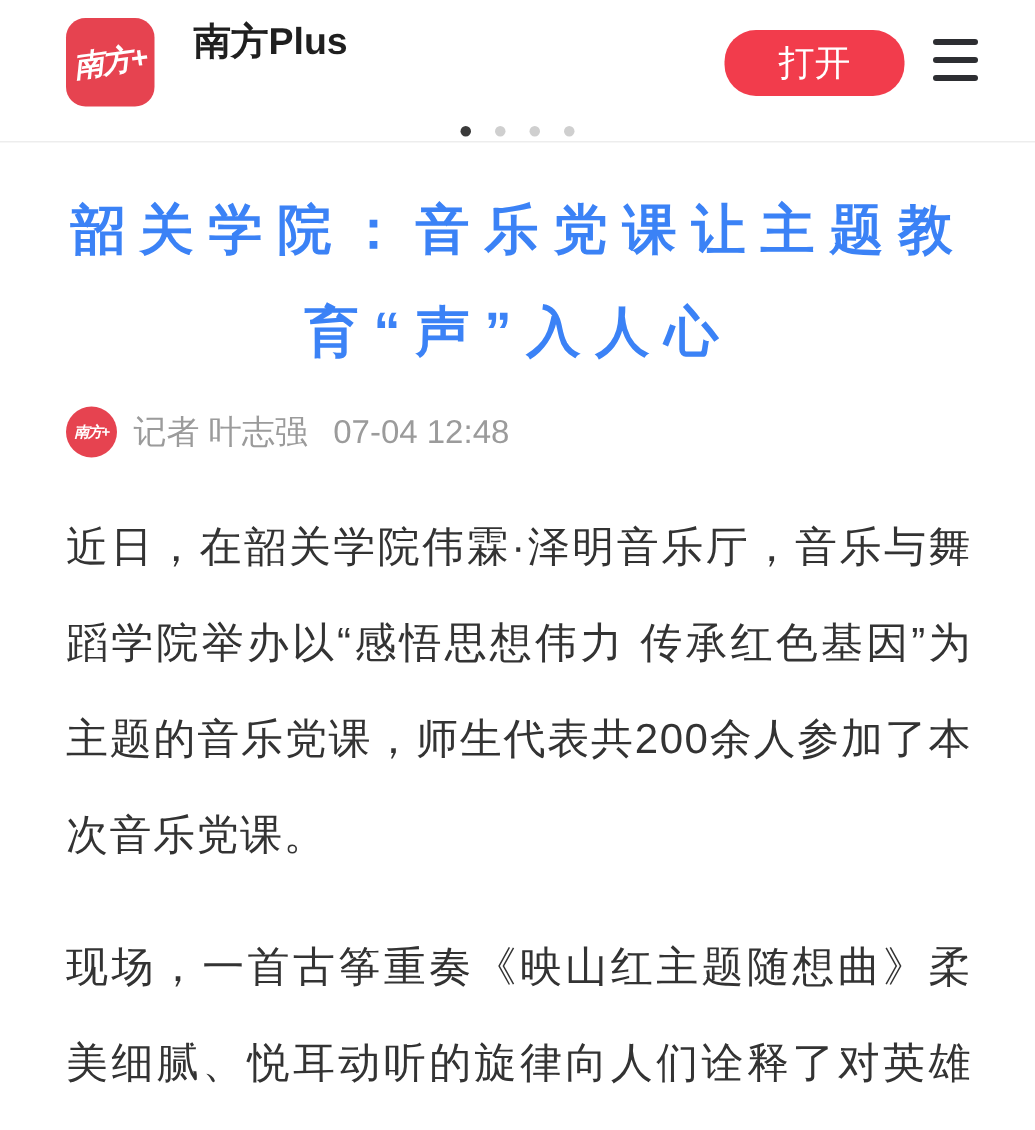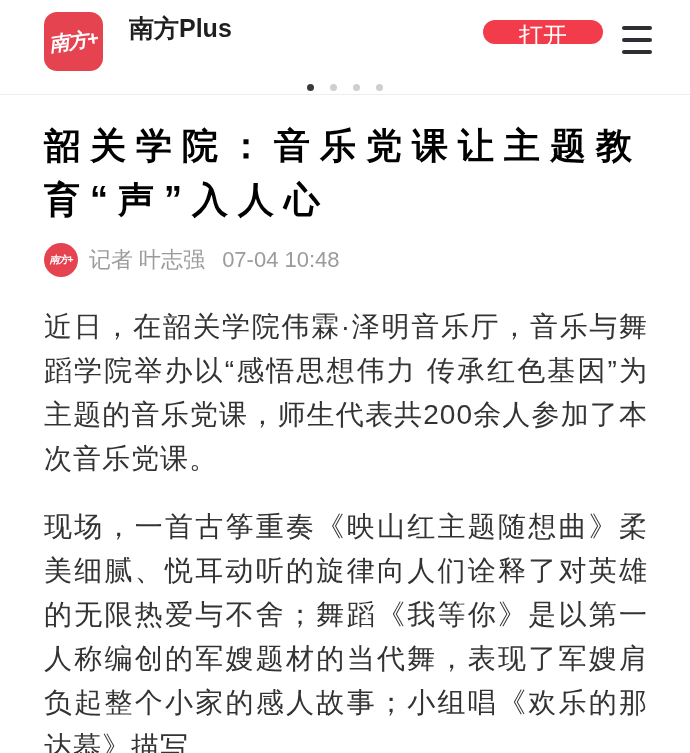--- a/index.html
+++ b/index.html
@@ -47,21 +47,21 @@
     line-height: 30px;
   }
   .app-tagline {
     font-size: 19px;
     color: #9a9a9a;
     line-height: 24px;
     margin-top: 4px;
   }
   .open-btn {
     margin-top: 8px;
-    height: 24px;
+    height: 44px;
     min-width: 120px;
     padding: 0 33px;
     background: #f23c4c;
     color: #fff;
     font-size: 24px;
     font-family: inherit;
     border: none;
     border-radius: 21px;
     cursor: pointer;
     flex: 0 0 auto;
@@ -100,23 +100,24 @@
     border-top: 1px solid #ededed;
     margin-top: 3px;
   }
 
   
   .article { padding: 0 42px 0 44px; }
   .article-title {
     margin-top: 24px;
     font-size: 36px;
     font-weight: bold;
-    color: #000000;
-    line-height: 54px;
+    color: #3b82f6;
+    line-height: 68px;
     letter-spacing: 10px;
+    text-align: center;
   }
   .byline {
     margin-top: 16px;
     display: flex;
     align-items: center;
     color: #9b9b9b;
     font-size: 22px;
   }
   .byline-logo {
     width: 34px;
@@ -132,21 +133,21 @@
     font-style: italic;
     letter-spacing: -1px;
     flex: 0 0 auto;
   }
   .byline-reporter { margin-left: 11px; text-align: center; }
   .byline-time { margin-left: 17px; }
 
   .article p {
     font-size: 28px;
     color: #333;
-    line-height: 44px;
+    line-height: 64px;
     letter-spacing: 1px;
     text-align: justify;
   }
   .article p.p-first { margin-top: 28px; }
   .article p.p-next  { margin-top: 24px; }
 </style>
 </head>
 <body>
 
 <div class="page">
@@ -174,20 +175,20 @@
   </div>
 
   <hr class="divider">
 
   <main class="article">
     <h1 class="article-title">韶关学院：音乐党课让主题教育“声”入人心</h1>
 
     <div class="byline">
       <span class="byline-logo">南方+</span>
       <span class="byline-reporter">记者 叶志强</span>
-      <span class="byline-time">07-04 10:48</span>
+      <span class="byline-time">07-04 12:48</span>
     </div>
 
     <p class="p-first">近日，在韶关学院伟霖·泽明音乐厅，音乐与舞蹈学院举办以“感悟思想伟力 传承红色基因”为主题的音乐党课，师生代表共200余人参加了本次音乐党课。</p>
     <p class="p-next">现场，一首古筝重奏《映山红主题随想曲》柔美细腻、悦耳动听的旋律向人们诠释了对英雄的无限热爱与不舍；舞蹈《我等你》是以第一人称编创的军嫂题材的当代舞，表现了军嫂肩负起整个小家的感人故事；小组唱《欢乐的那达慕》描写</p>
   </main>
 
 </div>
 
 </body></html>

